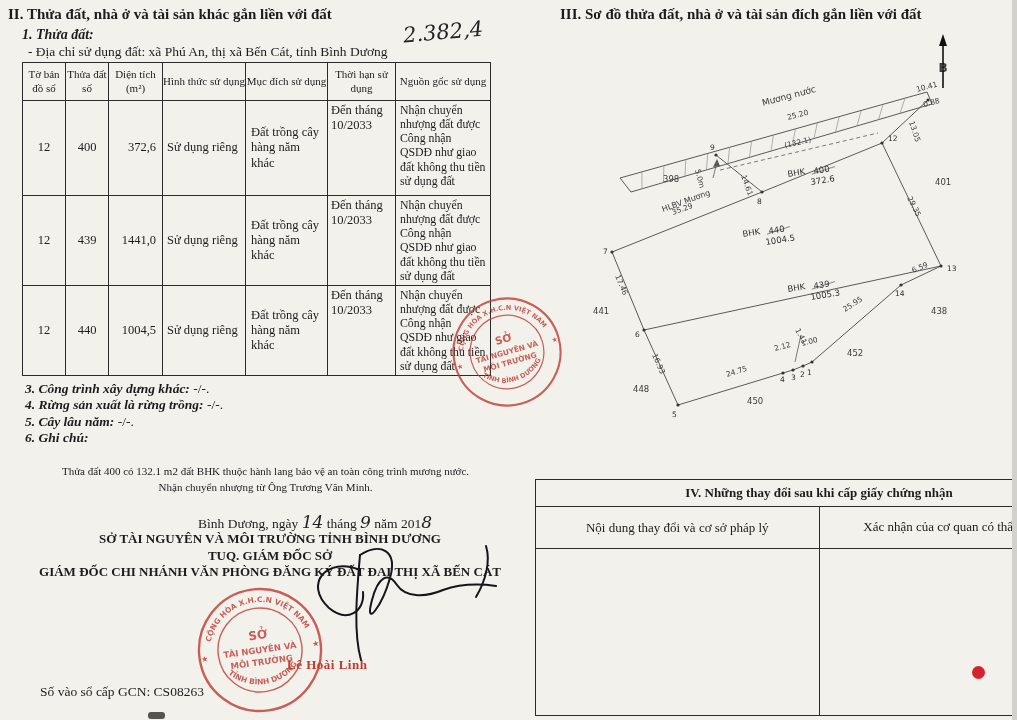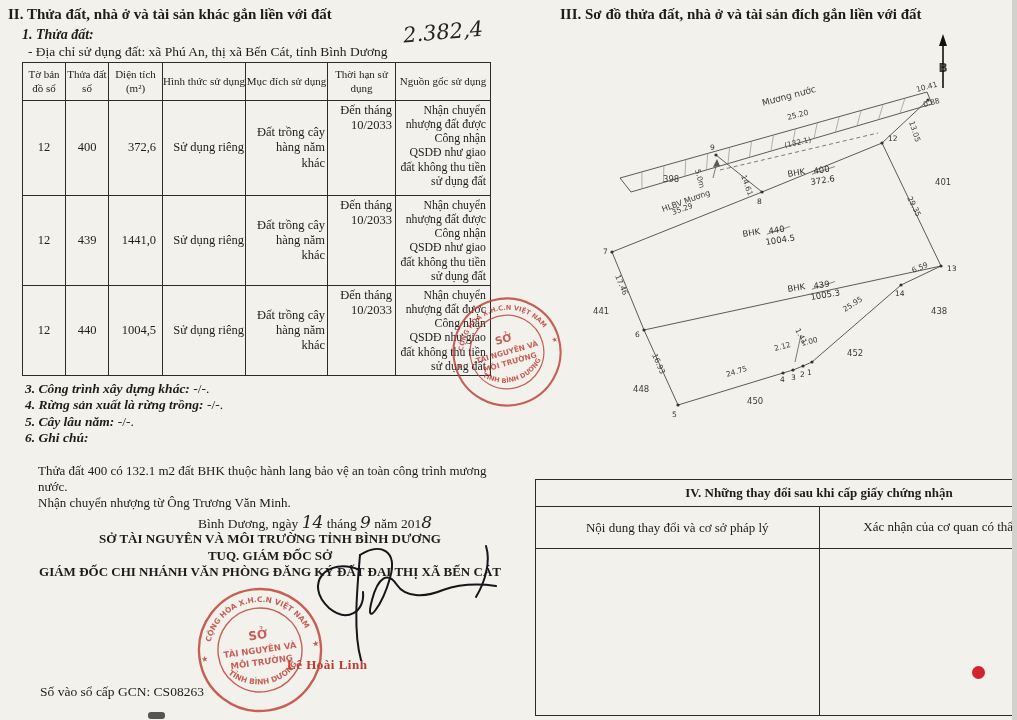--- a/index.html
+++ b/index.html
@@ -9,33 +9,33 @@
   
   .sec2-title{left:8px;top:6px;font-size:15px;font-weight:bold;}
   .sub1{left:22px;top:27px;font-size:14px;font-weight:bold;font-style:italic;}
   .address{left:28px;top:44px;font-size:13.5px;}
   .hand{font-family:"DejaVu Serif",serif;font-style:italic;color:#222;}
   .hand-total{left:403px;top:20px;font-size:21px;transform:rotate(-5deg);}
   table{border-collapse:collapse;table-layout:fixed;}
   .land-table{left:22px;top:62px;width:468px;border:1.5px solid #2b2b2b;}
   .land-table th,.land-table td{border:1px solid #2b2b2b;overflow:hidden;}
   .land-table th{font-weight:normal;font-size:11px;padding:1px 0;line-height:1.25;}
-  .land-table td{font-size:12.5px;vertical-align:middle;line-height:1.22;text-align:right;}
+  .land-table td{font-size:12.5px;vertical-align:middle;line-height:1.22;}
   .land-table tbody tr:nth-child(1){height:95px;}
   .land-table tbody tr:nth-child(2){height:90px;}
   .land-table tbody tr:nth-child(3){height:90px;}
   .land-table .c0,.land-table .c1{text-align:center;}
   .land-table .c2{text-align:right;padding-right:6px;}
   .land-table .c3{padding-left:4px;}
   .land-table .c4{padding-left:5px;padding-right:2px;}
   .land-table .c5{vertical-align:top;padding:2px 3px;}
   .land-table .c6{vertical-align:top;padding:2px 4px;font-size:11.8px;line-height:1.2;}
   .items{left:25px;top:381px;font-size:13.5px;line-height:16.4px;}
   .items .lbl{font-weight:bold;font-style:italic;}
-  .notes{left:38px;top:463px;width:455px;font-size:13px;line-height:16px;}
+  .notes{left:38px;top:463px;width:455px;font-size:11px;line-height:16px;text-align:center;}
   .date-line{left:100px;top:512px;width:430px;text-align:center;font-size:13.5px;}
   .date-line .hand{font-size:17px;}
   .org-lines{left:35px;top:531px;width:470px;text-align:center;font-weight:bold;
              font-size:13px;line-height:16.5px;}
   .book-no{left:40px;top:684px;font-size:13.5px;}
   .signer-name{left:287px;top:657px;font-size:13px;font-weight:bold;color:#c13a30;letter-spacing:.5px;}
   .stamp{opacity:.82;}
   #stamp-sig{left:195px;top:585px;width:130px;height:130px;transform:rotate(-8deg);}
   #stamp-table{left:450px;top:295px;width:114px;height:114px;transform:rotate(-16deg);z-index:5;}
   #signature-svg{left:285px;top:540px;z-index:6;}

